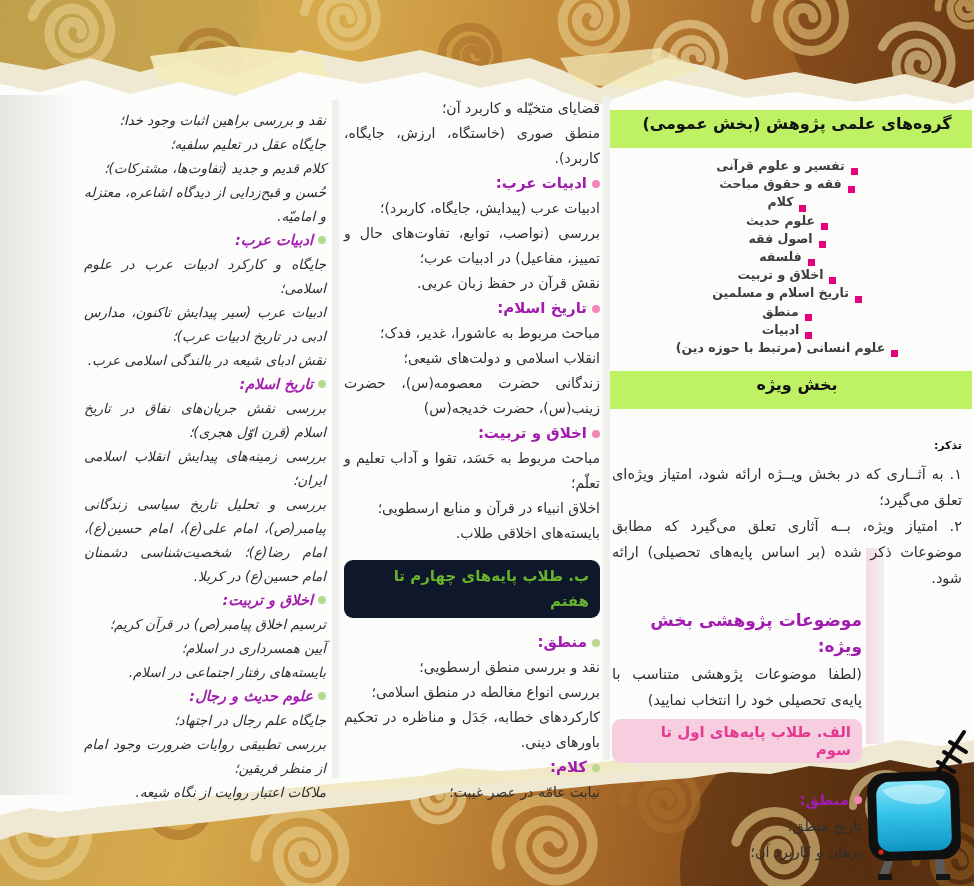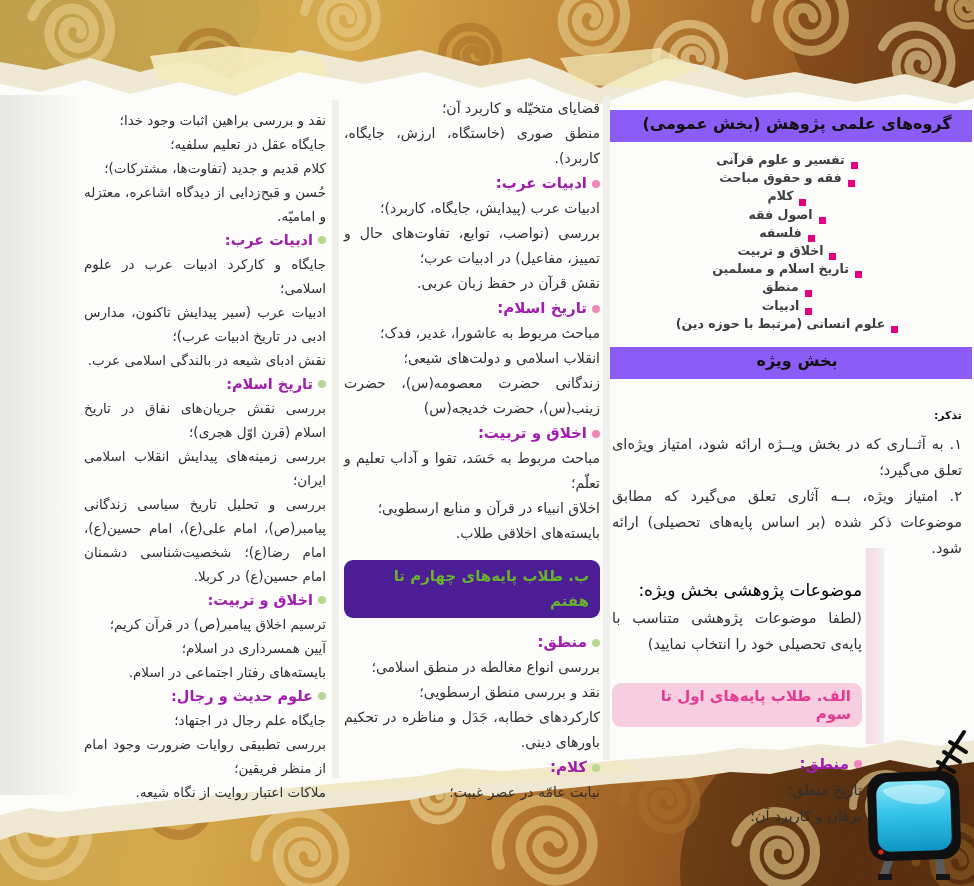--- a/index.html
+++ b/index.html
@@ -21,43 +21,43 @@
   .divider{position:absolute;width:7px;background:#efefec;}
   .d1{left:332px;top:100px;height:678px;}
   .d2{left:603px;top:96px;height:664px;}
   .pinkstrip{position:absolute;left:866px;top:548px;width:18px;height:196px;
     background:linear-gradient(to right,#f5d9e6,#f3eff1);}
 
   
   .col{position:absolute;direction:rtl;color:#2f2f2f;}
   .col-right{top:110px;right:12px;width:350px;}
   .col-mid{top:96px;right:374px;width:256px;font-size:14px;line-height:25px;}
-  .col-left{top:108px;right:648px;width:242px;font-size:13.5px;line-height:24px;}
-
-  .bar{background:#8b5cf6;color:#111;font-weight:bold;font-size:16px;text-align:center;
-       height:32px;line-height:27px;margin-left:-2px;margin-right:-10px;padding-left:12px;}
+  .col-left{top:108px;right:648px;width:242px;font-size:13.5px;line-height:24px;font-style:italic;}
+
+  .bar{background:#bef264;color:#111;font-weight:bold;font-size:16px;text-align:center;
+       height:38px;line-height:27px;margin-left:-2px;margin-right:-10px;padding-left:12px;}
   .bar2{margin-top:14px;}
 
   .groups{margin-top:9px;}
   .grp{display:flex;justify-content:center;align-items:flex-end;gap:6px;
        font-size:12.5px;font-weight:bold;color:#3d3d3d;line-height:18.2px;}
   .sq{width:7px;height:7px;background:#e5007d;flex:0 0 auto;}
 
   .t{text-align:justify;text-align-last:right;}
   .col-right .t{font-size:14.5px;line-height:26px;}
   .ntitle{font-weight:bold;font-size:11px;line-height:30px;color:#111;margin-top:22px;}
 
   .narrow{width:250px;margin-right:100px;}
-  .topics-title{font-weight:normal;font-size:17px;color:#000000;margin-top:16px;line-height:26px;}
+  .topics-title{font-weight:bold;font-size:17px;color:#a21caf;margin-top:16px;line-height:26px;}
   .note{font-size:13.8px;line-height:23px;margin-top:2px;}
 
   .pill{display:block;border-radius:9px;padding:4px 11px;font-weight:bold;font-size:15px;
         text-align:right;box-sizing:border-box;}
-  .pill-a{background:#f7cde0;color:#e53a92;margin-top:26px;}
-  .pill-b{background:#4c1d95;color:#67b32e;margin:14px 0 12px;}
+  .pill-a{background:#f7cde0;color:#e53a92;margin-top:6px;}
+  .pill-b{background:#0f172a;color:#67b32e;margin:14px 0 12px;}
 
   .head{display:flex;align-items:center;gap:5px;font-weight:bold;color:#a21caf;}
   .col-right .head{font-size:15px;line-height:26px;margin-top:24px;}
   .col-mid .head{font-size:15px;}
   .col-left .head{font-size:14.5px;}
   .dot{width:8px;height:8px;border-radius:50%;flex:0 0 auto;}
   .pink>.dot{background:#f287b7;}
   .green>.dot{background:#b9d890;}
 
   .tv{position:absolute;left:848px;top:726px;}
@@ -129,20 +129,24 @@
       <div class="grp">
           <span class="sq"></span>
           <span>فقه و حقوق مباحث</span>
         </div>
       <div class="grp">
           <span class="sq"></span>
           <span>کلام</span>
         </div>
       <div class="grp">
           <span class="sq"></span>
+          <span>علوم حدیث</span>
+        </div>
+      <div class="grp">
+          <span class="sq"></span>
           <span>اصول فقه</span>
         </div>
       <div class="grp">
           <span class="sq"></span>
           <span>فلسفه</span>
         </div>
       <div class="grp">
           <span class="sq"></span>
           <span>اخلاق و تربیت</span>
         </div>
@@ -209,22 +213,22 @@
     <div class="t">مباحث مربوط به حَسَد، تقوا و آداب تعلیم و تعلّم؛</div>
     <div class="t">اخلاق انبیاء در قرآن و منابع ارسطویی؛</div>
     <div class="t">بایسته‌های اخلاقی طلاب.</div>
 
     <div class="pill pill-b">ب. طلاب پایه‌های چهارم تا هفتم</div>
 
     <div class="head green">
         <span class="dot"></span>
         <span>منطق:</span>
       </div>
+    <div class="t">نقد و بررسی منطق ارسطویی؛</div>
     <div class="t">بررسی انواع مغالطه در منطق اسلامی؛</div>
-    <div class="t">نقد و بررسی منطق ارسطویی؛</div>
     <div class="t">کارکردهای خطابه، جَدَل و مناظره در تحکیم باورهای دینی.</div>
 
     <div class="head green">
         <span class="dot"></span>
         <span>کلام:</span>
       </div>
     <div class="t">نیابت عامّه در عصر غیبت؛</div>
   </div>
 
   <div class="col col-left">

